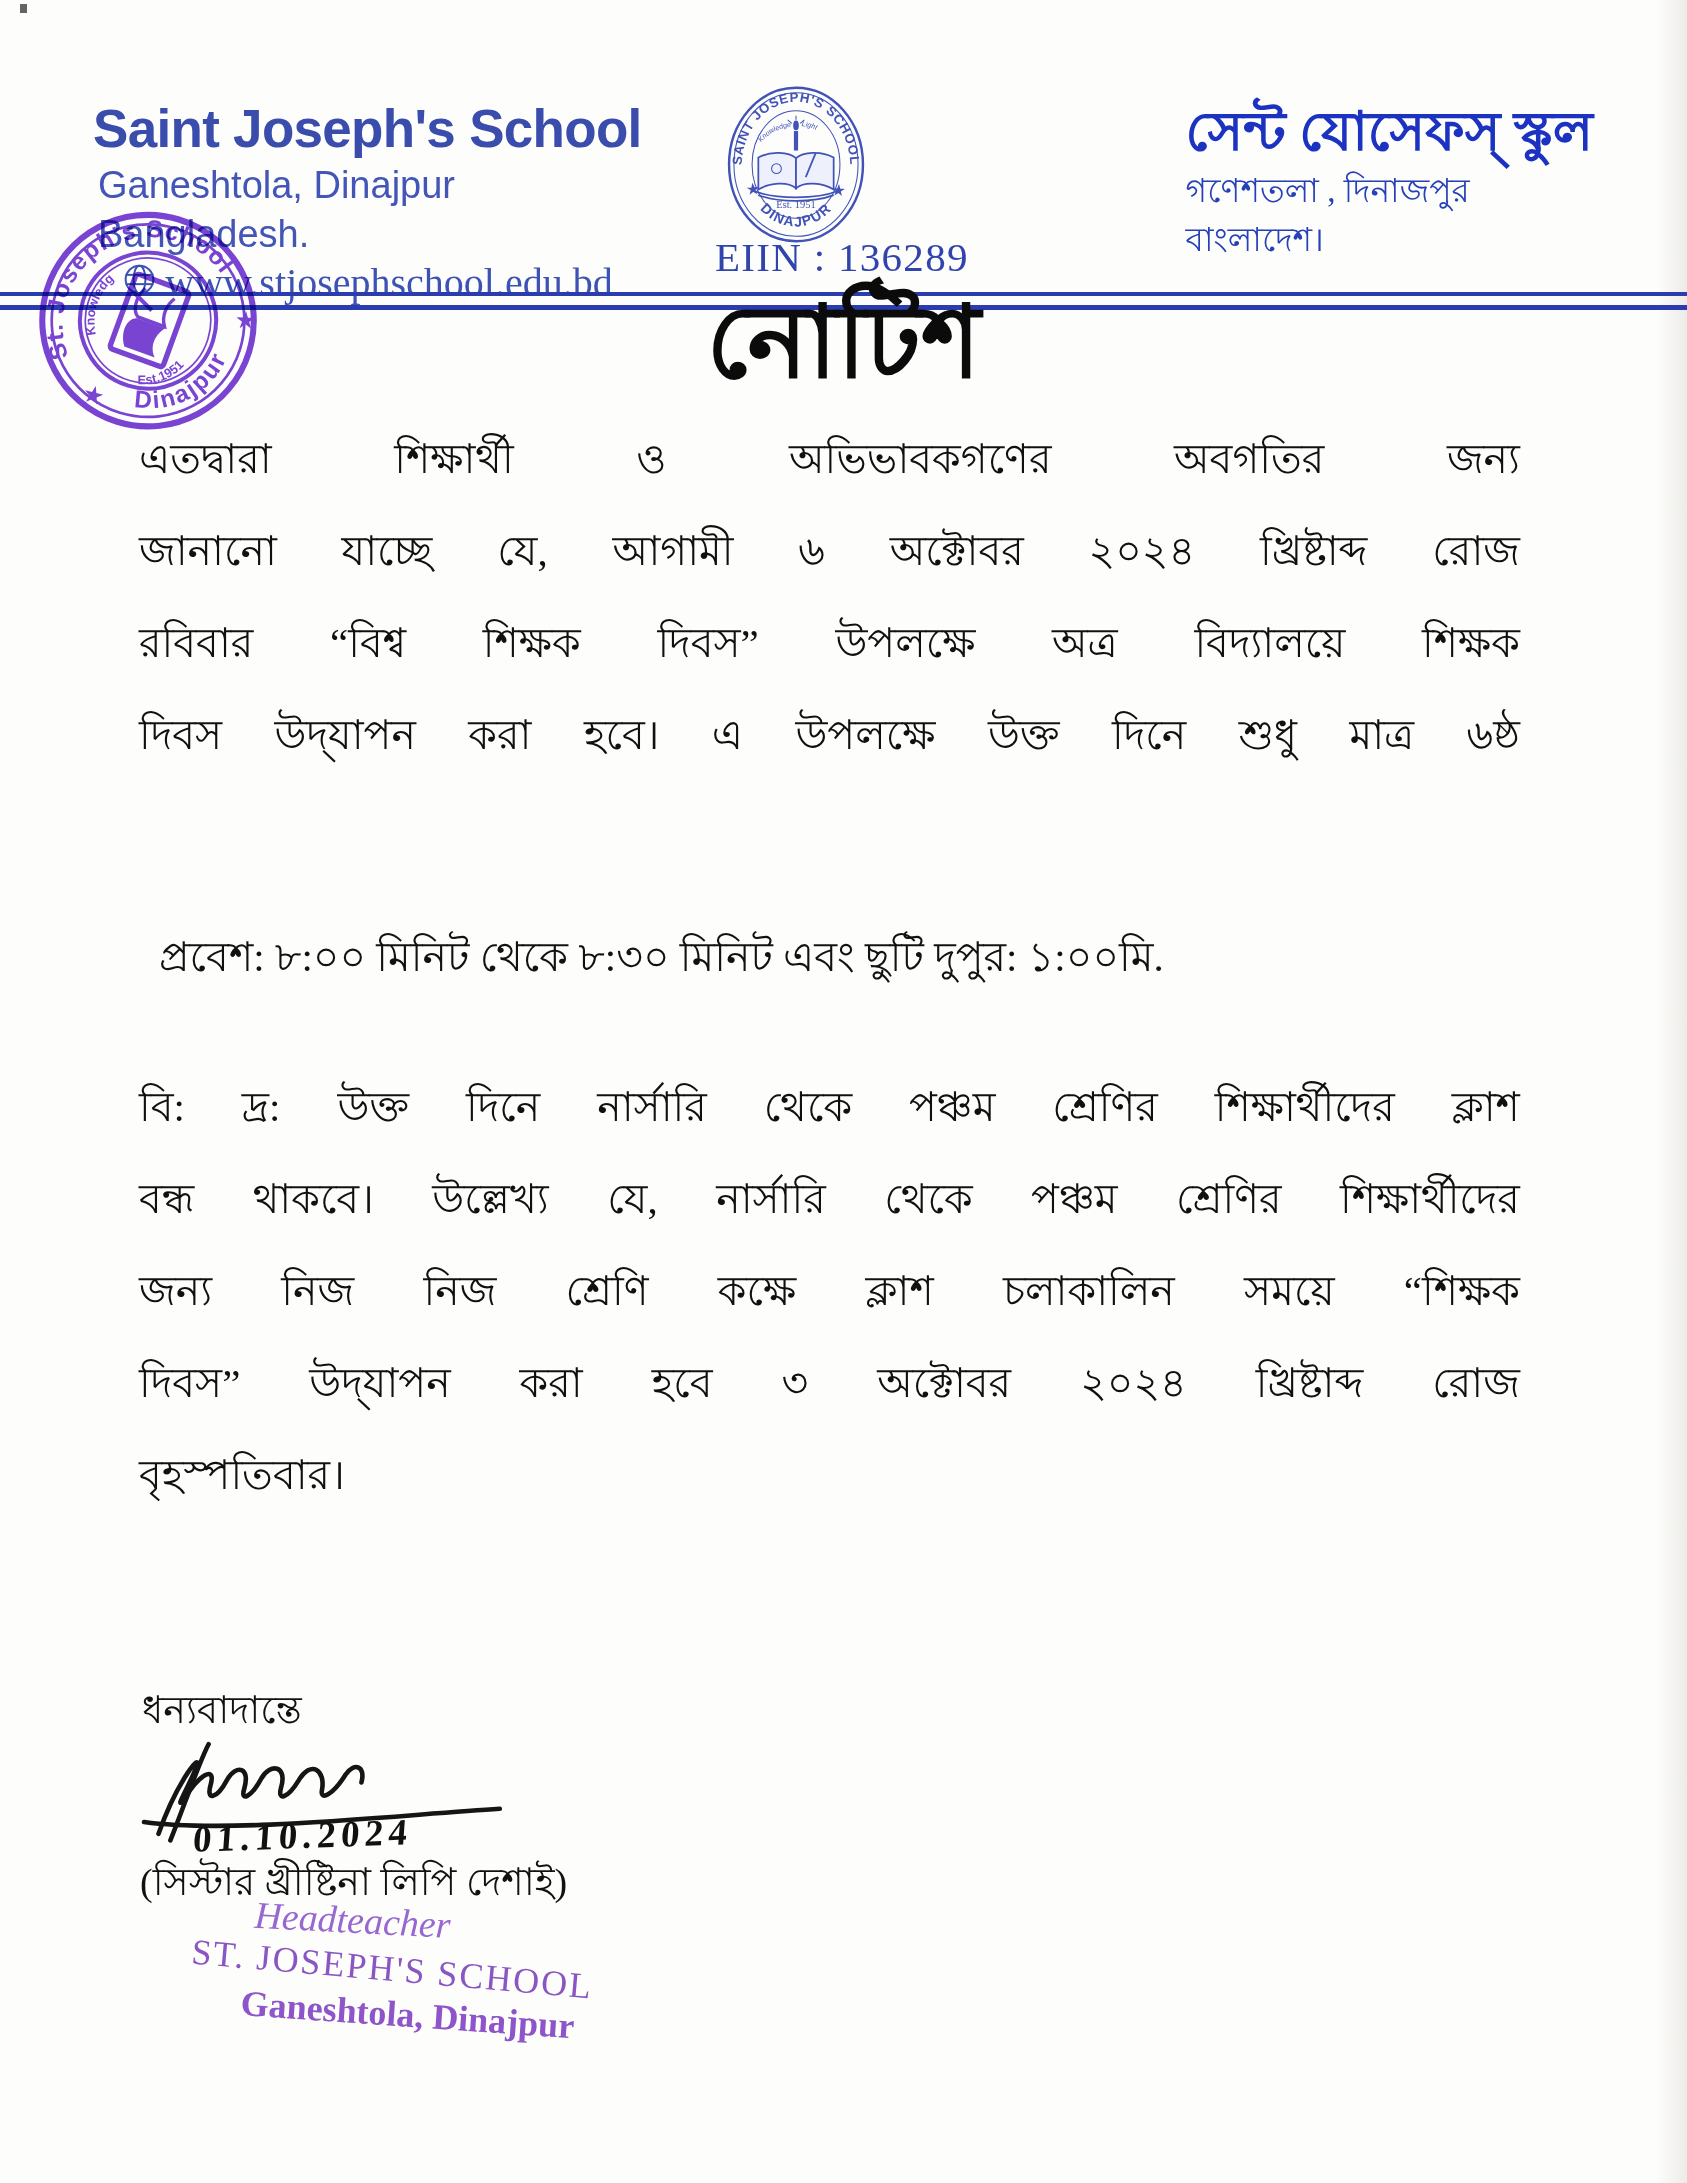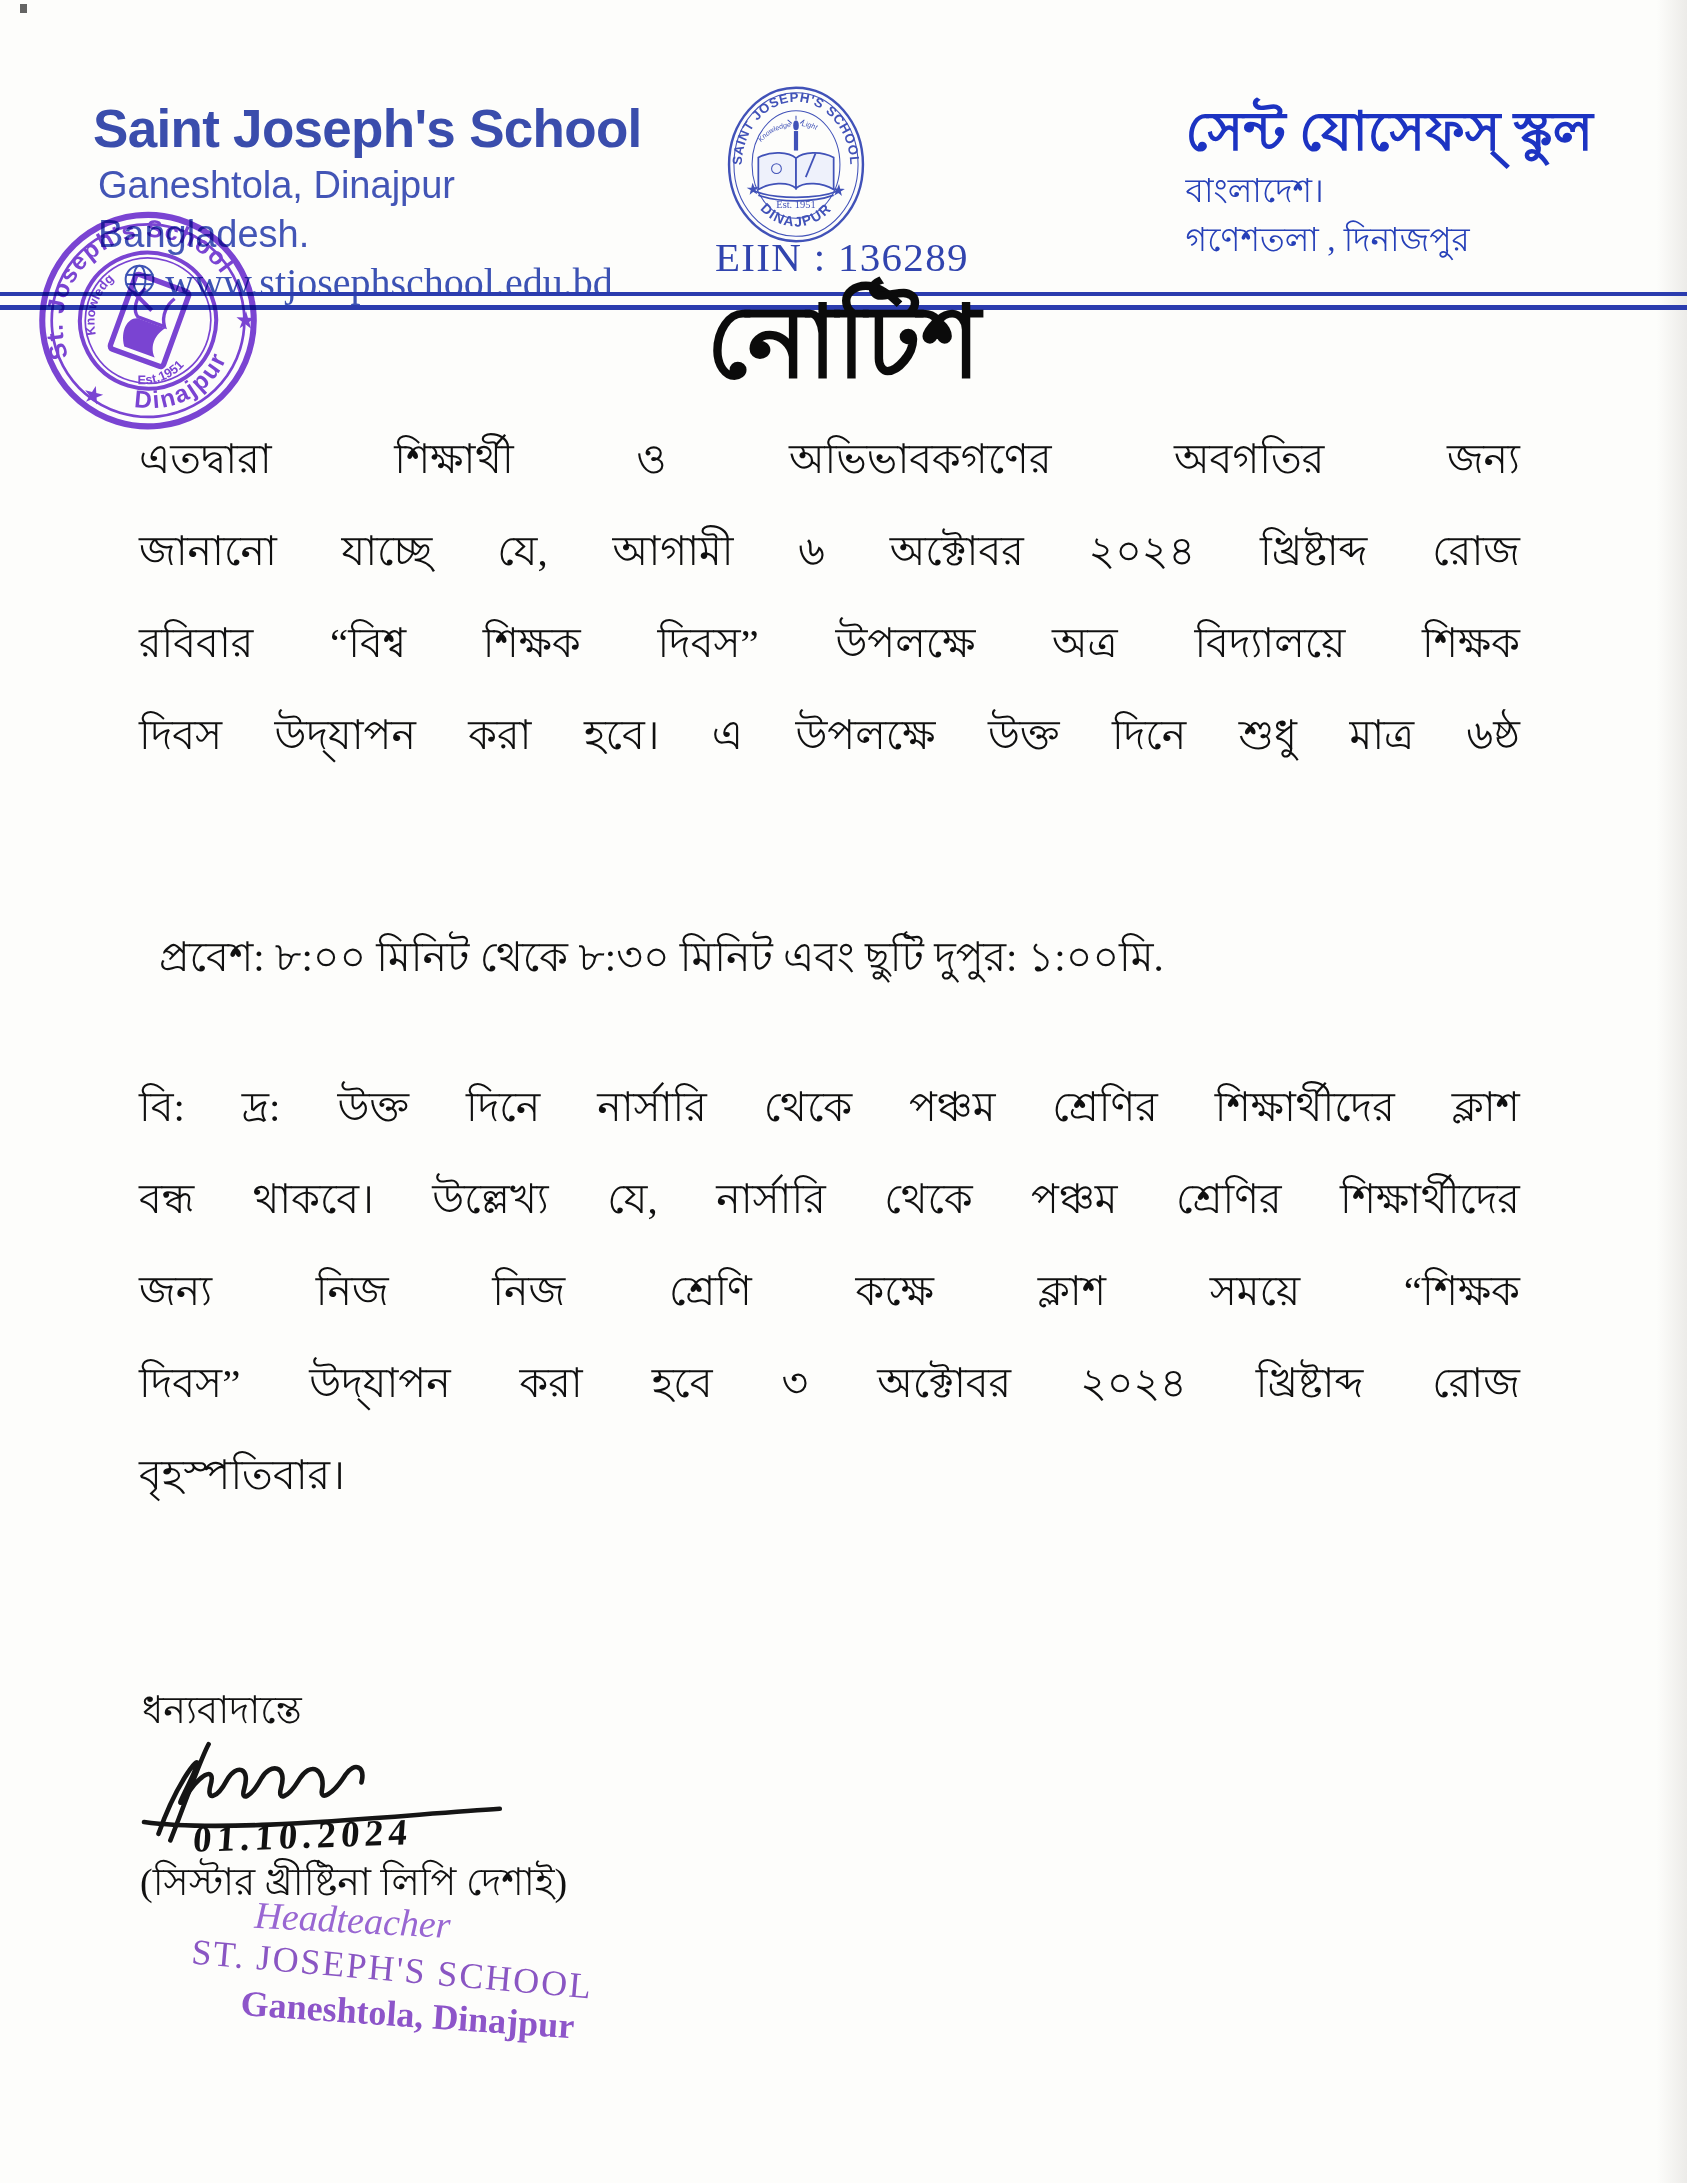--- a/index.html
+++ b/index.html
@@ -127,22 +127,22 @@
       <circle cx="72" cy="120" r="7" fill="none" stroke-width="1.5"></circle>
       <line x1="128" y1="98" x2="114" y2="132" stroke-width="2.5"></line>
     </g>
   </svg>
 </div>
 
 <div class="abs hdr-eiin">EIIN : 136289</div>
 
 <div class="abs hdr-bn">
   <div class="hdr-bn-name">সেন্ট যোসেফস্ স্কুল</div>
+  <div class="hdr-bn-addr">গণেশতলা , দিনাজপুর</div>
   <div class="hdr-bn-addr">বাংলাদেশ।</div>
-  <div class="hdr-bn-addr">গণেশতলা , দিনাজপুর</div>
 </div>
 
 <div class="abs rule1"></div>
 <div class="abs rule2"></div>
 
 <div class="abs stamp-top">
   <svg width="229" height="229" viewBox="0 0 340 340">
     <defs>
       <path id="stTop" d="M46,216 A130,130 0 1 1 294,216"></path>
       <path id="stBot" d="M62,236 A122,122 0 0 0 278,236"></path>
@@ -254,20 +254,21 @@
       <span>শ্রেণির</span>
       <span>শিক্ষার্থীদের</span>
     </div>
   <div class="bline just">
       <span>জন্য</span>
       <span>নিজ</span>
       <span>নিজ</span>
       <span>শ্রেণি</span>
       <span>কক্ষে</span>
       <span>ক্লাশ</span>
+      <span>চলাকালিন</span>
       <span>সময়ে</span>
       <span>“শিক্ষক</span>
     </div>
   <div class="bline just">
       <span>দিবস”</span>
       <span>উদ্‌যাপন</span>
       <span>করা</span>
       <span>হবে</span>
       <span>৩</span>
       <span>অক্টোবর</span>

